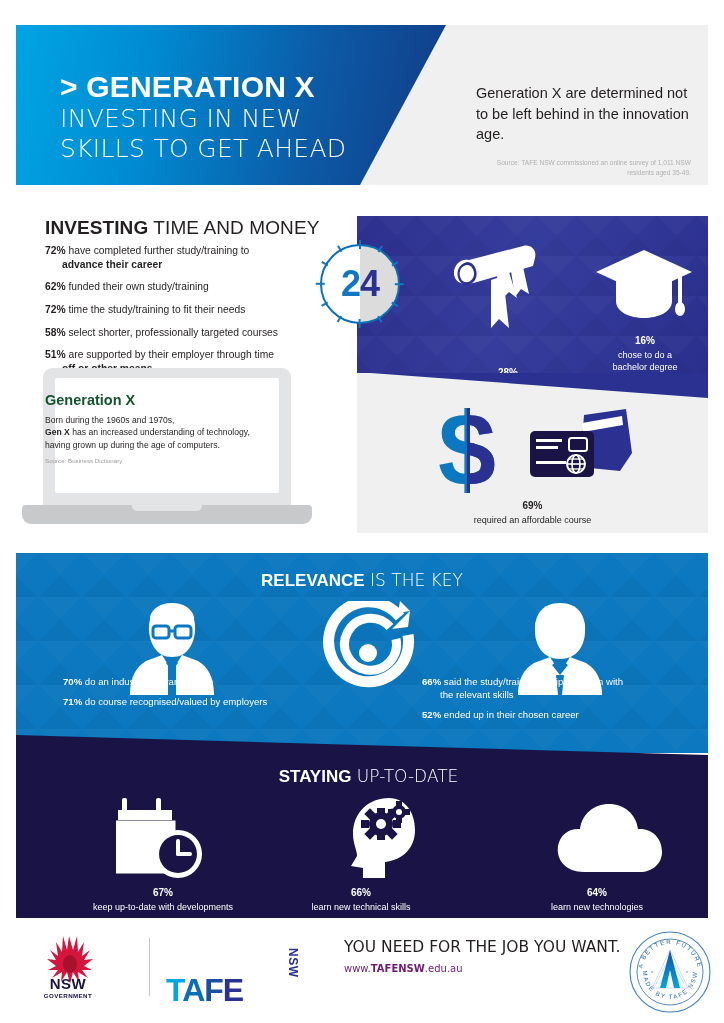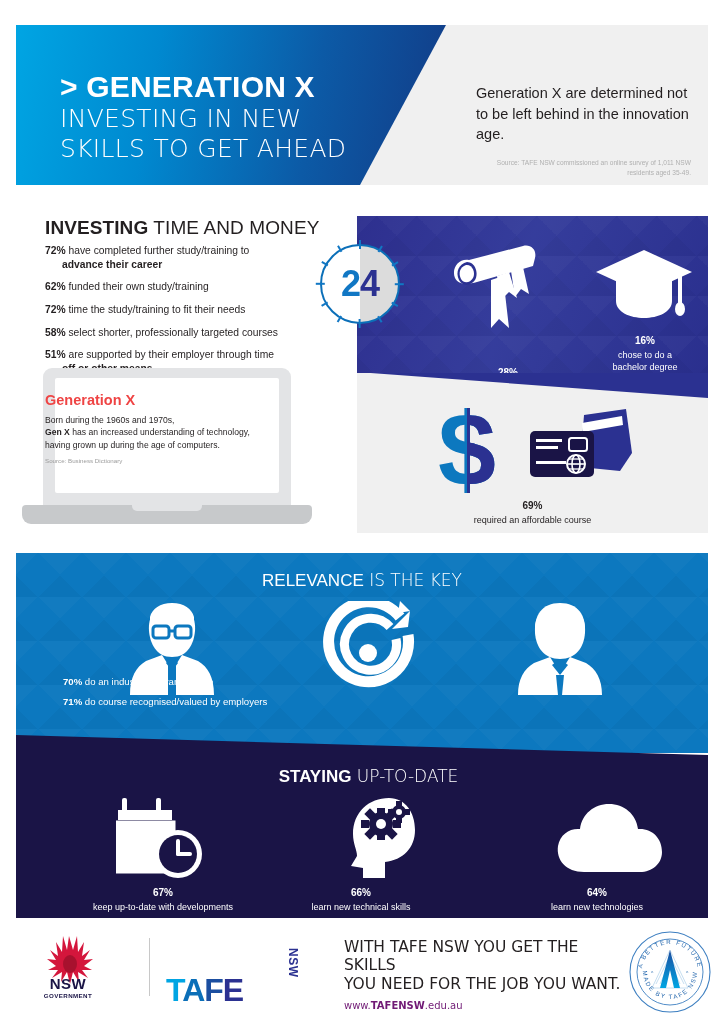--- a/index.html
+++ b/index.html
@@ -38,21 +38,21 @@
   #laptop{position:absolute;left:22px;top:368px;width:290px;height:160px;}
   #laptop-lid{position:absolute;left:21px;top:0;width:248px;height:140px;
       background:#e3e4e6;border-radius:9px 9px 2px 2px;}
   #laptop-screen{position:absolute;left:12px;top:10px;width:224px;height:115px;
       background:#fff;border-radius:2px;}
   #laptop-base{position:absolute;left:0;top:137px;width:290px;height:19px;
       background:#c7c9cb;border-radius:4px 4px 9px 9px;}
   #laptop-notch{position:absolute;left:110px;top:137px;width:70px;height:6px;
       background:#e3e4e6;border-radius:0 0 5px 5px;}
   #card-text{position:absolute;left:45px;top:392px;width:208px;}
-  #card-title{font-size:14.5px;font-weight:bold;color:#ef4444;margin-bottom:6px;}
+  #card-title{font-size:14.5px;font-weight:bold;color:#14532d;margin-bottom:6px;}
   #card-body{font-size:8.6px;line-height:1.44;color:#231f20;}
   #card-body b{font-weight:bold;}
   #card-source{margin-top:6px;font-size:6.2px;color:#9b9b9b;}
 
   
   #panel-blue{position:absolute;left:357px;top:216px;width:351px;height:157px;
       background:#2b3191;overflow:hidden;}
   #panel-blue .tri-bg{position:absolute;inset:0;opacity:.5;
      background:
       linear-gradient(135deg,rgba(255,255,255,.05) 25%,transparent 25%) 0 0/40px 40px,
@@ -91,21 +91,21 @@
   #panel-relevance{position:absolute;left:16px;top:553px;width:692px;height:200px;
       background:#0c78bf;overflow:hidden;}
   #panel-relevance .tri-bg{position:absolute;inset:0;opacity:.55;
      background:
       linear-gradient(135deg,rgba(255,255,255,.05) 25%,transparent 25%) 0 0/44px 44px,
       linear-gradient(225deg,rgba(255,255,255,.05) 25%,transparent 25%) 0 0/44px 44px,
       linear-gradient(315deg,rgba(0,0,0,.05) 25%,transparent 25%) 0 0/44px 44px,
       linear-gradient(45deg,rgba(0,0,0,.05) 25%,transparent 25%) 0 0/44px 44px;}
   #rel-head{position:absolute;left:0;top:17px;width:692px;text-align:center;
       font-size:17px;color:#fff;z-index:4;}
-  #rel-head b{font-weight:normal;}
+  #rel-head b{font-weight:bold;}
   #rel-head span{font-weight:300;font-family:"DejaVu Sans",sans-serif;}
   .rel-stats{position:absolute;z-index:4;color:#fff;font-size:9.6px;line-height:1.36;}
   .rel-stats .r{margin-bottom:7px;}
   .rel-stats b{font-weight:bold;}
   .rel-stats .cont{display:block;padding-left:18px;}
 
   
   #panel-staying{position:absolute;left:16px;top:728px;width:692px;height:190px;
       background:#1a1446;overflow:hidden;
       clip-path:polygon(0 7px,100% 27px,100% 100%,0 100%);}
@@ -358,20 +358,29 @@
 
     <div class="rel-stats" style="left:47px;top:122px;width:260px;">
       <div class="r">
         <b>70%</b><span> do an industry relevant course</span>
       </div>
       <div class="r">
         <b>71%</b><span> do course recognised/valued by employers</span>
       </div>
     </div>
 
+    <div class="rel-stats" style="left:406px;top:122px;width:270px;">
+      <div class="r">
+        <b>66%</b><span> said the study/training equipped them with</span>
+        <span class="cont">the relevant skills</span>
+      </div>
+      <div class="r">
+        <b>52%</b><span> ended up in their chosen career</span>
+      </div>
+    </div>
   </div>
 
   <div id="panel-staying">
     <div id="stay-head">
       <b>STAYING</b><span> UP-TO-DATE</span>
     </div>
 
     <svg style="position:absolute;left:100px;top:70px;" width="92" height="82" viewBox="0 0 92 82">
       <g fill="#ffffff">
         <rect x="6" y="0" width="5" height="18" rx="2"></rect>
@@ -448,21 +457,20 @@
     <div id="divider"></div>
 
     <div id="tafe-logo">
       <div id="tafe-word">
         <span class="t">T</span><span class="a">A</span><span class="f">F</span><span class="e">E</span>
       </div>
     </div>
     <div id="tafe-nsw">NSW</div>
 
     <div id="foot-text">
-      <div class="ft-l">WITH TAFE NSW YOU GET THE SKILLS</div>
       <div class="ft-l">YOU NEED FOR THE JOB YOU WANT.</div>
       <div id="foot-url">
         <span>www.</span><b>TAFENSW</b><span>.edu.au</span>
       </div>
     </div>
 
     <svg id="badge" viewBox="0 0 84 84">
       <defs>
         <path id="arcTop" d="M 14 42 A 28 28 0 0 1 70 42"></path>
         <path id="arcBot" d="M 15 42 A 27 27 0 0 0 69 42"></path>

